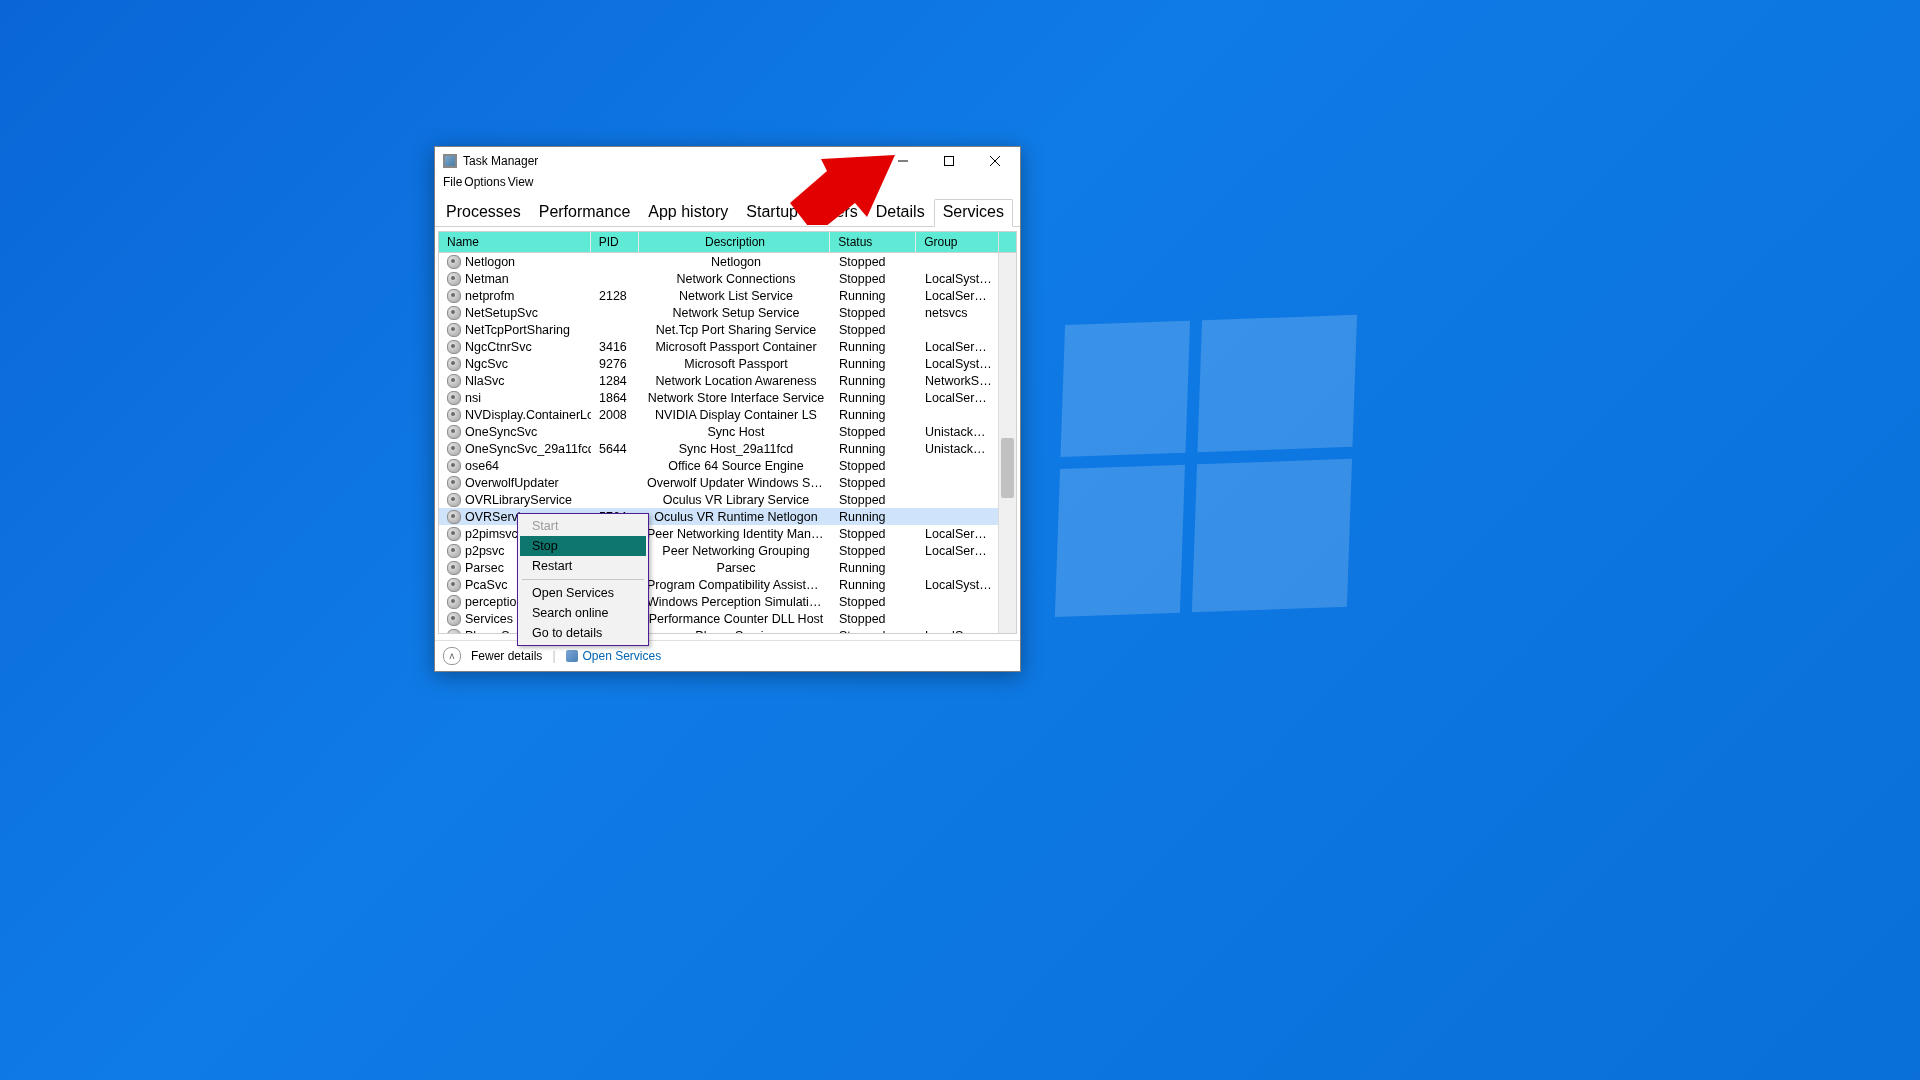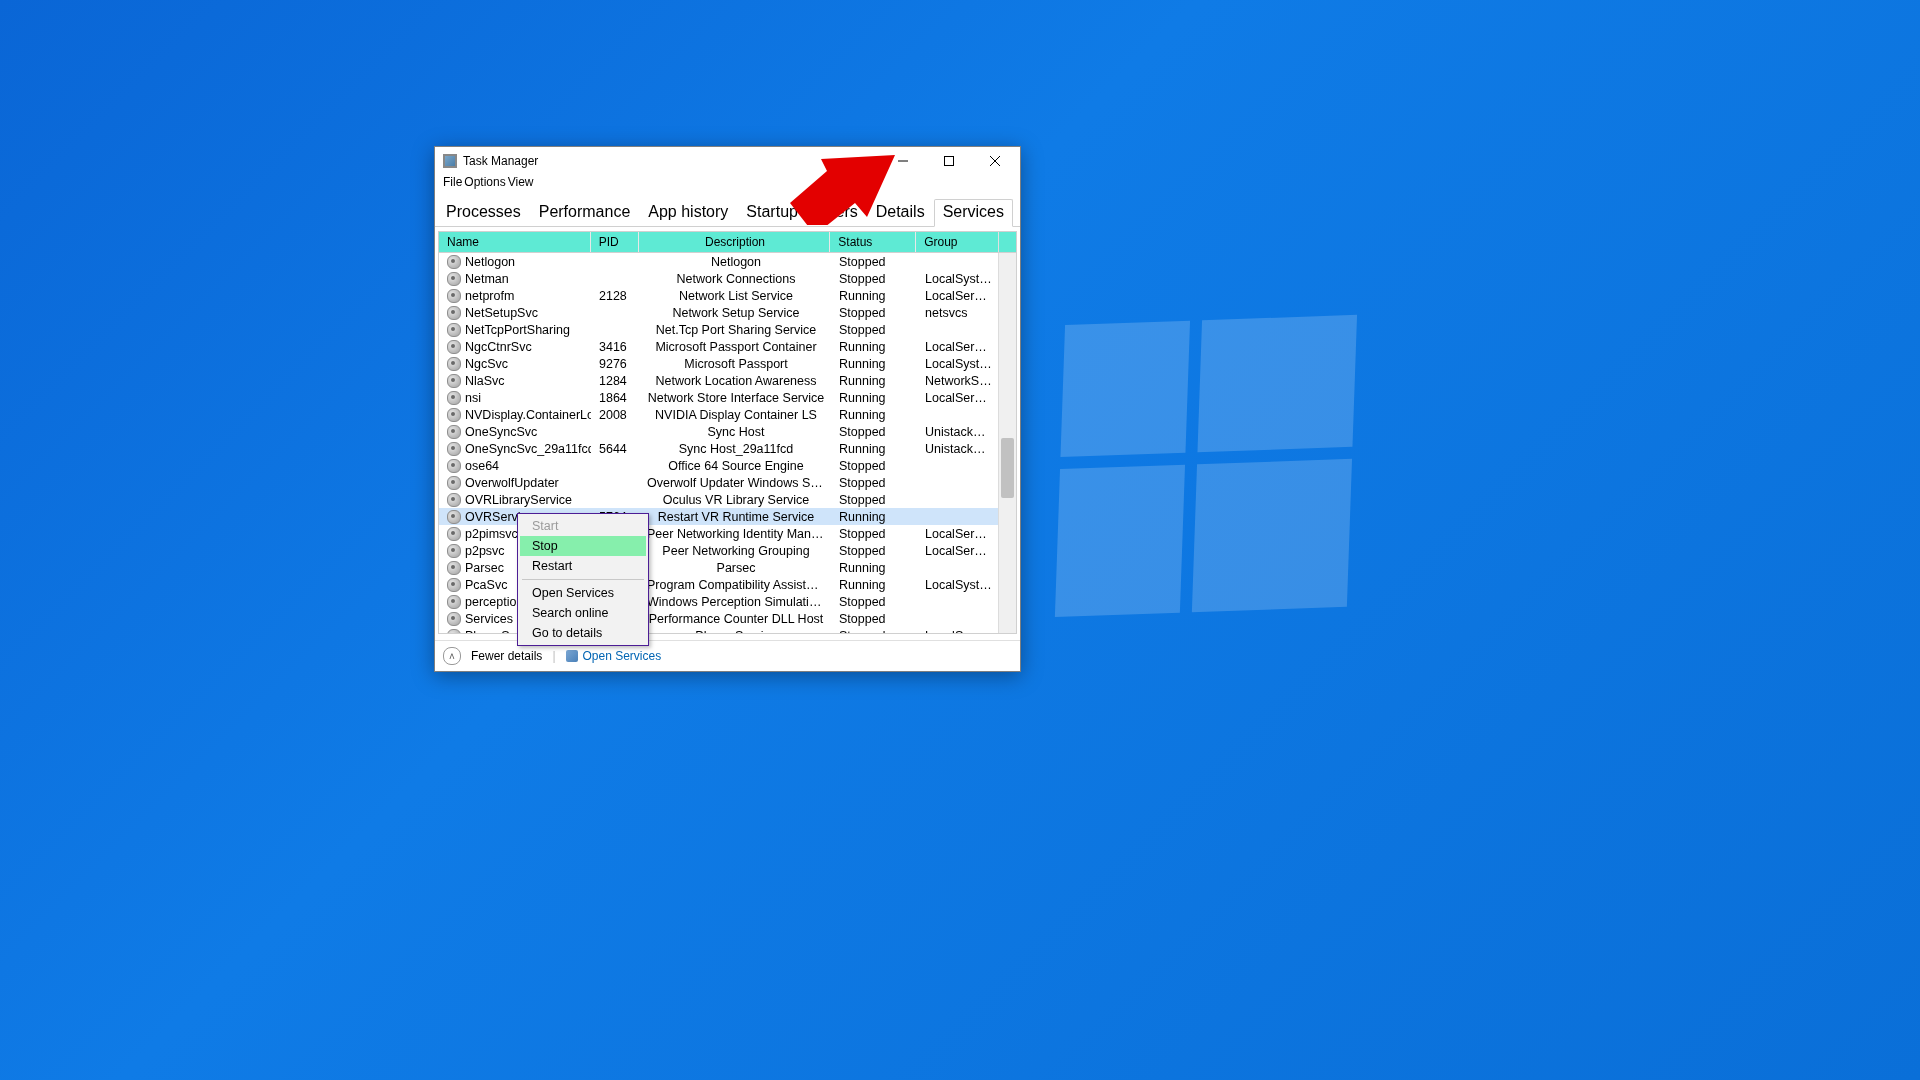--- a/index.html
+++ b/index.html
@@ -82,21 +82,21 @@
 .scroll-thumb{ position:absolute; left:2px; right:2px; top:185px; height:60px; background:#c1c1c1; border-radius:2px;}
 .thead .scroll-space { width:17px; border-left:1px solid #e0e0e0;}
 .footer { height:30px; border-top:1px solid #e0e0e0; display:flex; align-items:center; padding:0 8px; gap:10px; font-size:12px; margin-top:6px;}
 .chev { width:16px;height:16px;border:1px solid #9a9a9a;border-radius:8px;display:flex;align-items:center;justify-content:center;font-size:10px;color:#555;}
 .link { color:#0064b3; display:flex; align-items:center; gap:5px;}
 .link .gicon{width:12px;height:12px;background:linear-gradient(135deg,#7ba7d4,#4a80b8);border-radius:2px;}
 .sep { color:#c0c0c0; }
 .ctx-menu { position:absolute; top:513px; left:517px; width:126px; background:#f2f2f2; border:1px solid #4c1d95; box-shadow:2px 2px 4px rgba(0,0,0,0.25); padding:2px; font-size:12.5px; z-index:50; }
 .ctx-item { padding:3px 12px; cursor:default; }
 .ctx-item.disabled { color:#9b9b9b; }
-.ctx-item.highlight { background:#86efac; }
+.ctx-item.highlight { background:#0f766e; }
 .ctx-sep { height:1px; background:#c8c8c8; margin:3px 2px; }
 .arrow { position:absolute; top:145px; left:785px; z-index:60; pointer-events:none; }
 </style>
 </head>
 <body>
 
 <div class="desktop">
   <div class="win-logo">
     <div></div>
       <div></div>
@@ -305,21 +305,21 @@
             <div class="td col-desc">Oculus VR Library Service</div>
             <div class="td col-stat">Stopped</div>
             <div class="td col-grp"></div>
           </div>
           <div class="row selected">
             <div class="td col-name">
               <span class="srv-icon"></span>
               <span>OVRService</span>
             </div>
             <div class="td col-pid">5764</div>
-            <div class="td col-desc">Restart VR Runtime Service</div>
+            <div class="td col-desc">Oculus VR Runtime Netlogon</div>
             <div class="td col-stat">Running</div>
             <div class="td col-grp"></div>
           </div>
           <div class="row">
             <div class="td col-name">
               <span class="srv-icon"></span>
               <span>p2pimsvc</span>
             </div>
             <div class="td col-pid"></div>
             <div class="td col-desc">Peer Networking Identity Manager</div>

